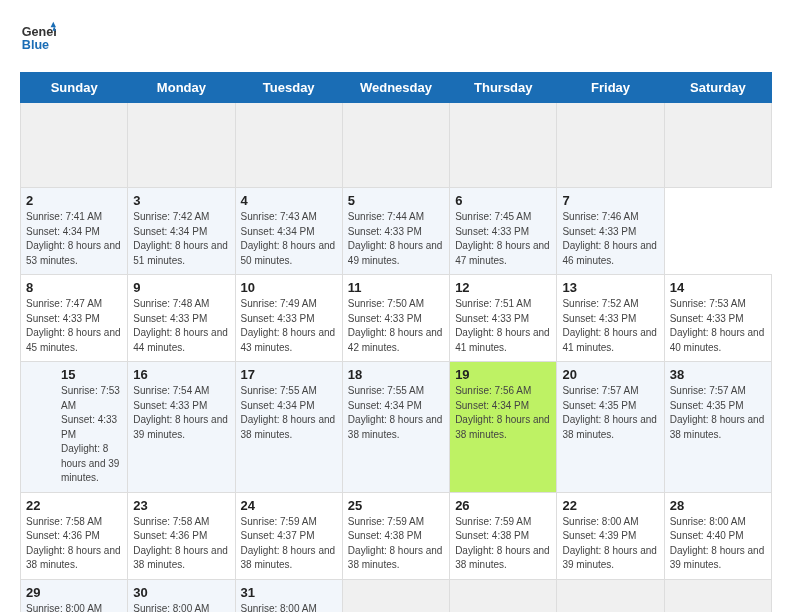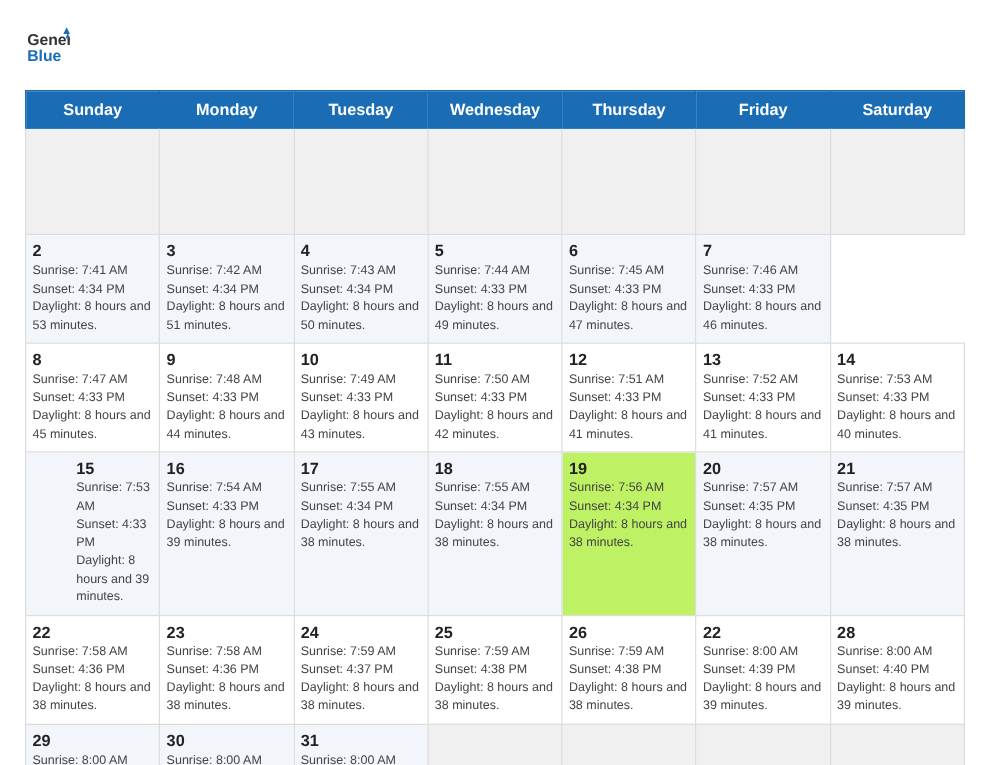--- a/index.html
+++ b/index.html
@@ -199,21 +199,21 @@
         </td>
         <td style="background: #bef264;">
           <span class="day-number">19</span>
           <div class="day-info">Sunrise: 7:56 AM<br>Sunset: 4:34 PM<br>Daylight: 8 hours and 38 minutes.</div>
         </td>
         <td style="background: rgb(242, 246, 251);">
           <span class="day-number">20</span>
           <div class="day-info">Sunrise: 7:57 AM<br>Sunset: 4:35 PM<br>Daylight: 8 hours and 38 minutes.</div>
         </td>
         <td style="background: rgb(242, 246, 251);">
-          <span class="day-number">21</span>
+          <span class="day-number">38</span>
           <div class="day-info">Sunrise: 7:57 AM<br>Sunset: 4:35 PM<br>Daylight: 8 hours and 38 minutes.</div>
         </td>
       </tr>
       <tr>
         <td style="background: rgb(255, 255, 255);">
           <span class="day-number">22</span>
           <div class="day-info">Sunrise: 7:58 AM<br>Sunset: 4:36 PM<br>Daylight: 8 hours and 38 minutes.</div>
         </td>
         <td style="background: rgb(255, 255, 255);">
           <span class="day-number">23</span>

